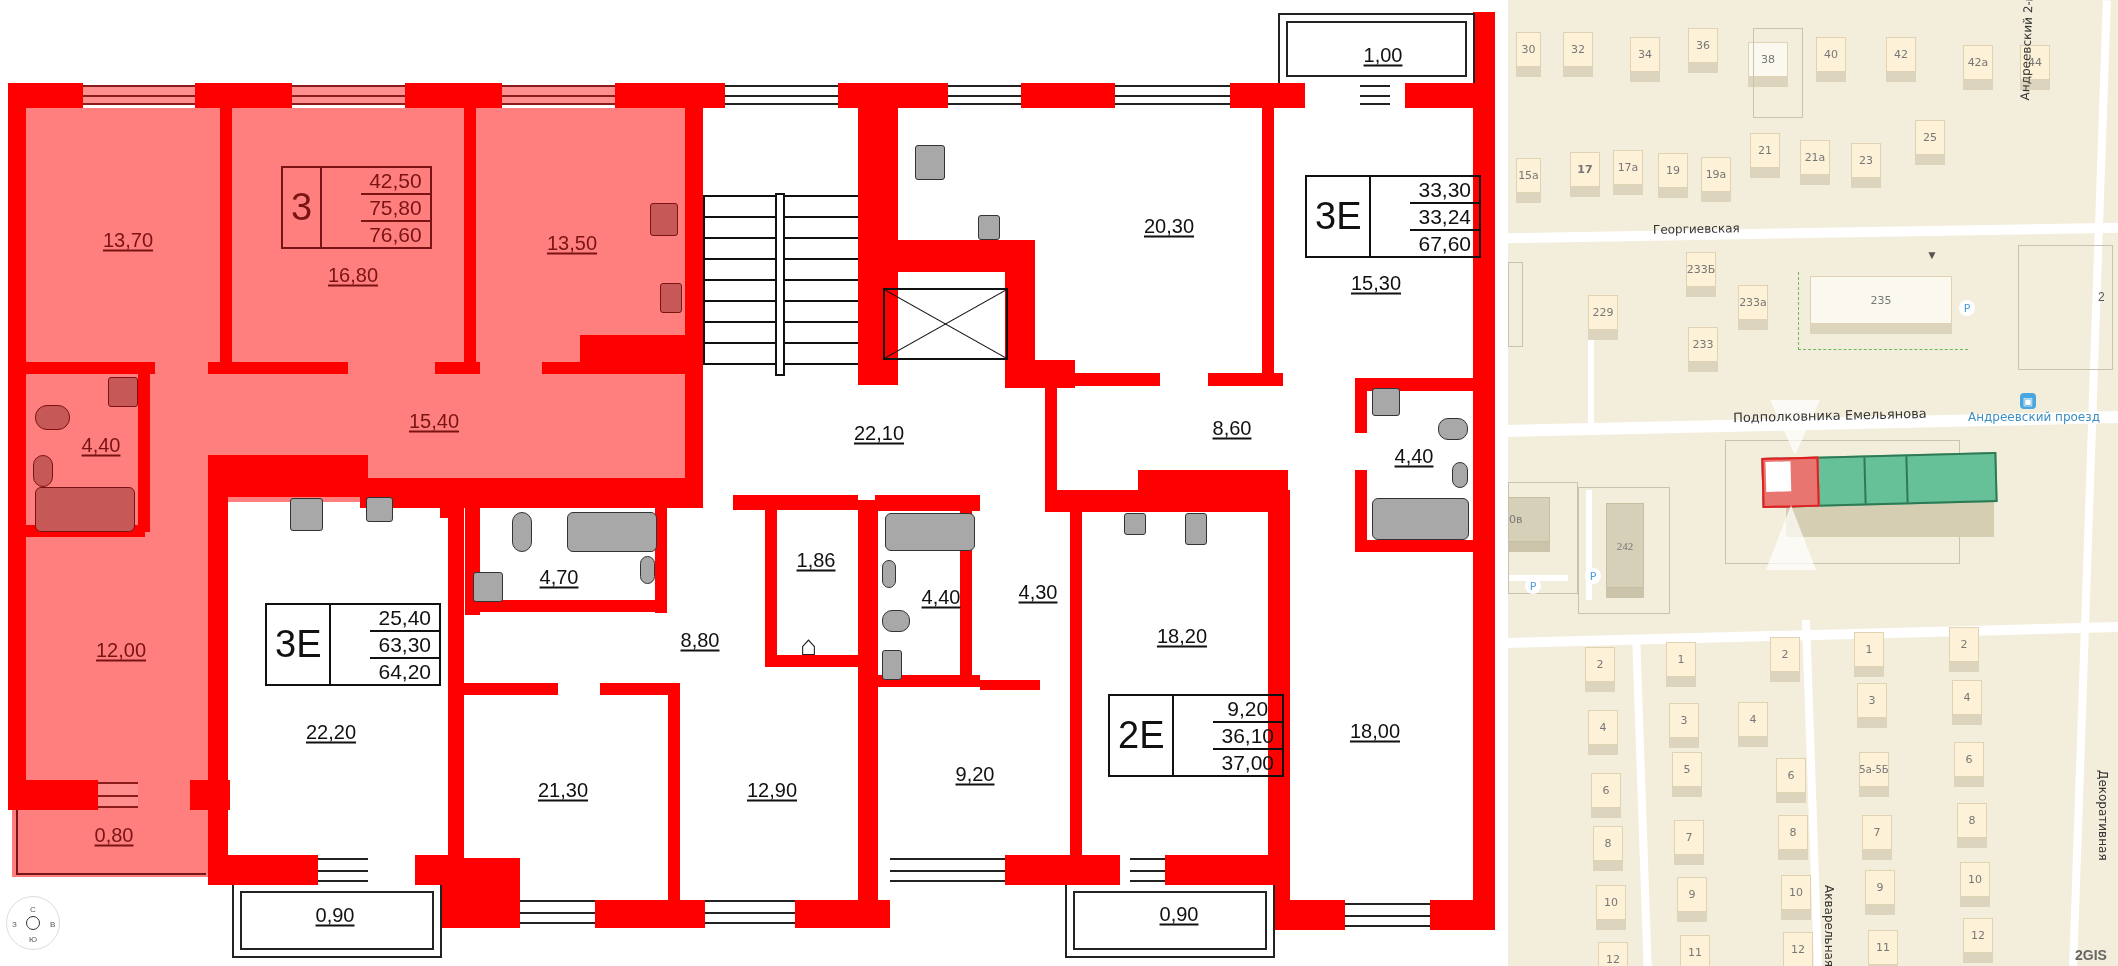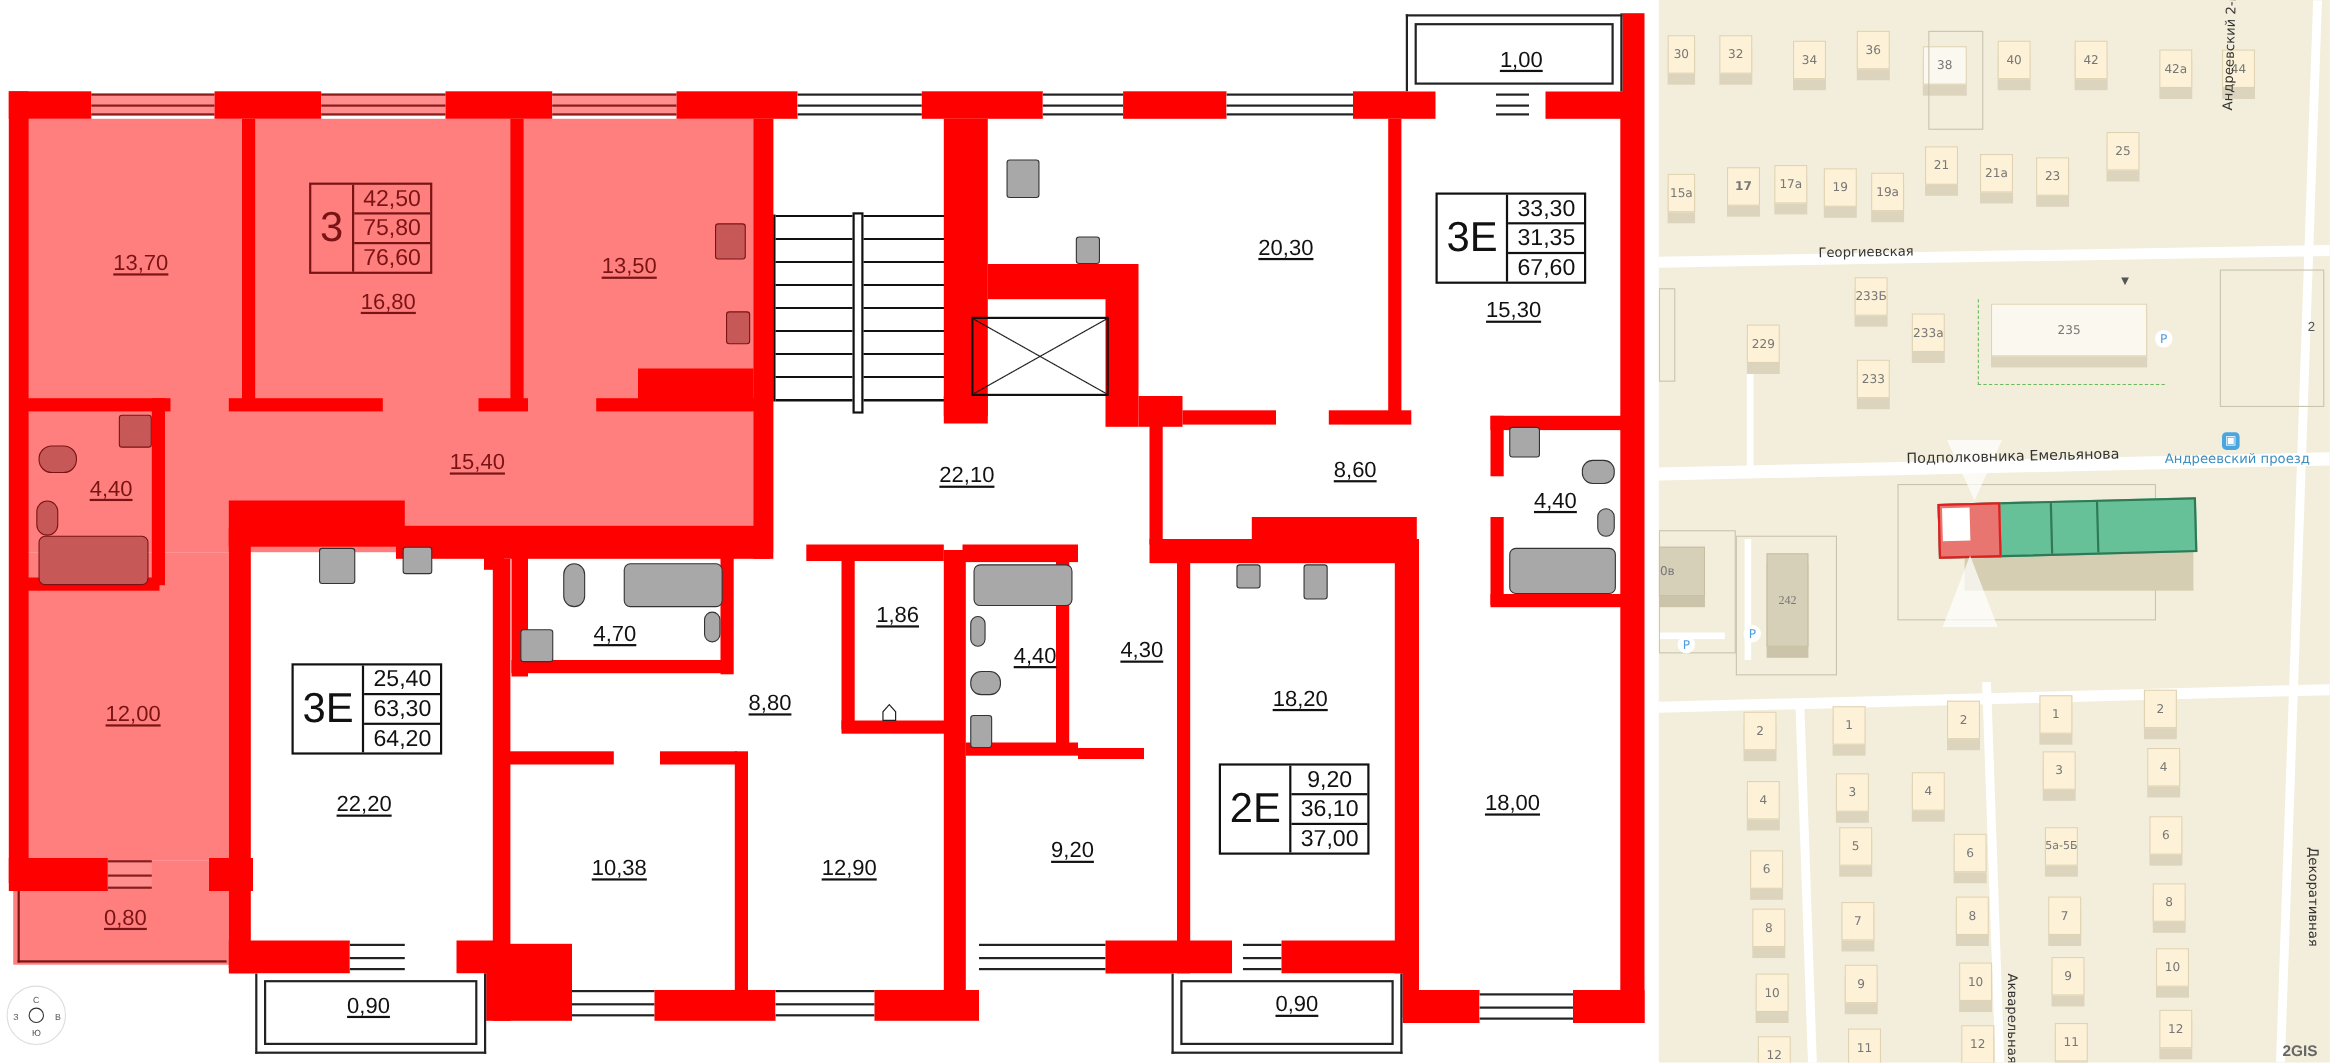--- a/index.html
+++ b/index.html
@@ -15,21 +15,21 @@
   .win.on-pink::after { border-color: #8b1c1c; }
   .balcony { position: absolute; border: 2px solid #222; background: #fff; }
   .balcony::after { content: ""; position: absolute; inset: 6px; border: 2px solid #222; }
   .room-label { position: absolute; font-size: 20px; color: #111; text-decoration: underline; text-underline-offset: 3px; transform: translate(-50%, -50%); white-space: nowrap; }
   .room-label.dark { color: #7a1414; }
   .apt-box { position: absolute; display: grid; grid-template-columns: auto auto; border: 2px solid #111; background: transparent; }
   .apt-box.dark { border-color: #7a1414; }
   .apt-type { font-size: 38px; padding: 0 8px; display: flex; align-items: center; justify-content: center; border-right: 2px solid #111; color: #111; }
   .apt-box.dark .apt-type { border-color: #7a1414; color: #7a1414; }
   .apt-vals { display: flex; flex-direction: column; }
-  .apt-vals span { font-size: 21px; padding: 0 8px; line-height: 25px; border-bottom: 2px solid #111; text-align: center; color: #111; }
+  .apt-vals span { font-size: 21px; padding: 0 8px; line-height: 25px; border-bottom: 2px solid #111; text-align: center; color: #111; margin-left: 39px; }
   .apt-box.dark .apt-vals span { border-color: #7a1414; color: #7a1414; }
   .apt-vals span:last-child { border-bottom: none; }
   .fixture { position: absolute; background: #a8a8a8; border: 1.5px solid #333; border-radius: 3px; }
   .fixture.dark { background: #c75858; border-color: #7a1414; }
   .stairs { position: absolute; background-image: repeating-linear-gradient(to bottom, #111 0 2px, transparent 2px 21px); border-left: 2px solid #111; }
   .elevator { position: absolute; border: 2px solid #111; background: #fff; }
   .compass { position: absolute; left: 6px; top: 896px; width: 54px; height: 54px; border-radius: 50%; border: 1px solid #ddd; font-size: 8px; color: #555; }
   .compass span { position: absolute; }
   
   .road { position: absolute; background: #fff; }
@@ -180,21 +180,21 @@
     <div class="apt-vals">
       <span>42,50</span>
       <span>75,80</span>
       <span>76,60</span>
     </div>
   </div>
   <div class="apt-box" style="left:1305px;top:175px;">
     <div class="apt-type">3E</div>
     <div class="apt-vals">
       <span>33,30</span>
-      <span>31,35</span>
+      <span>33,24</span>
       <span>67,60</span>
     </div>
   </div>
   <div class="apt-box" style="left:265px;top:603px;">
     <div class="apt-type">3E</div>
     <div class="apt-vals">
       <span>25,40</span>
       <span>63,30</span>
       <span>64,20</span>
     </div>
@@ -222,21 +222,21 @@
   <div class="room-label" style="left:1232px;top:428px;">8,60</div>
   <div class="room-label" style="left:1414px;top:456px;">4,40</div>
   <div class="room-label" style="left:331px;top:732px;">22,20</div>
   <div class="room-label" style="left:559px;top:577px;">4,70</div>
   <div class="room-label" style="left:700px;top:640px;">8,80</div>
   <div class="room-label" style="left:816px;top:560px;">1,86</div>
   <div class="room-label" style="left:941px;top:597px;">4,40</div>
   <div class="room-label" style="left:1038px;top:592px;">4,30</div>
   <div class="room-label" style="left:1182px;top:636px;">18,20</div>
   <div class="room-label" style="left:1375px;top:731px;">18,00</div>
-  <div class="room-label" style="left:563px;top:790px;">10,38</div>
+  <div class="room-label" style="left:563px;top:790px;">21,30</div>
   <div class="room-label" style="left:772px;top:790px;">12,90</div>
   <div class="room-label" style="left:975px;top:774px;">9,20</div>
   <div class="room-label" style="left:335px;top:915px;">0,90</div>
   <div class="room-label" style="left:1179px;top:914px;">0,90</div>
 
   <div class="compass">
     <span style="left:23px;top:8px;">С</span>
     <span style="left:5px;top:23px;">З</span>
     <span style="left:43px;top:23px;">В</span>
     <span style="left:22px;top:38px;">Ю</span>

